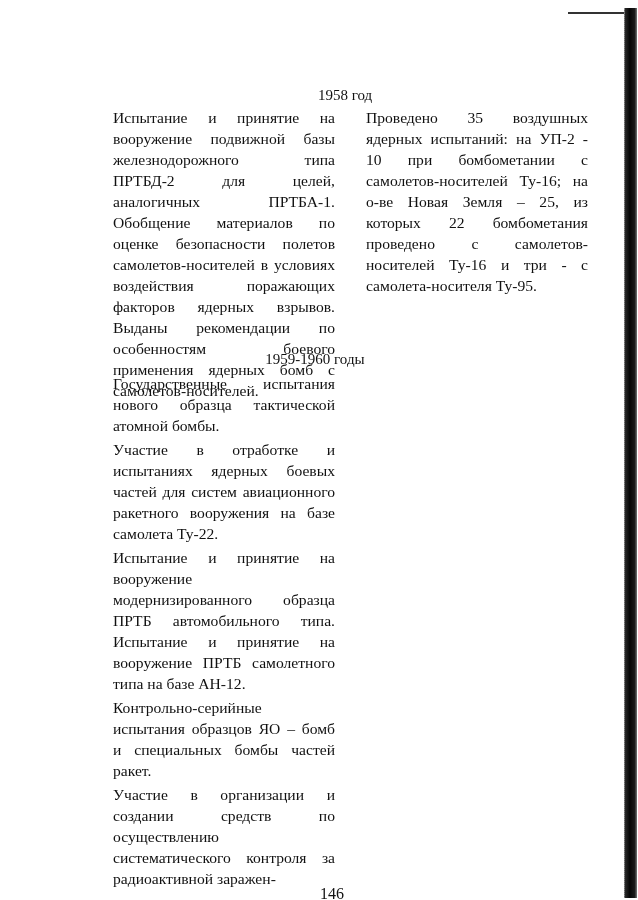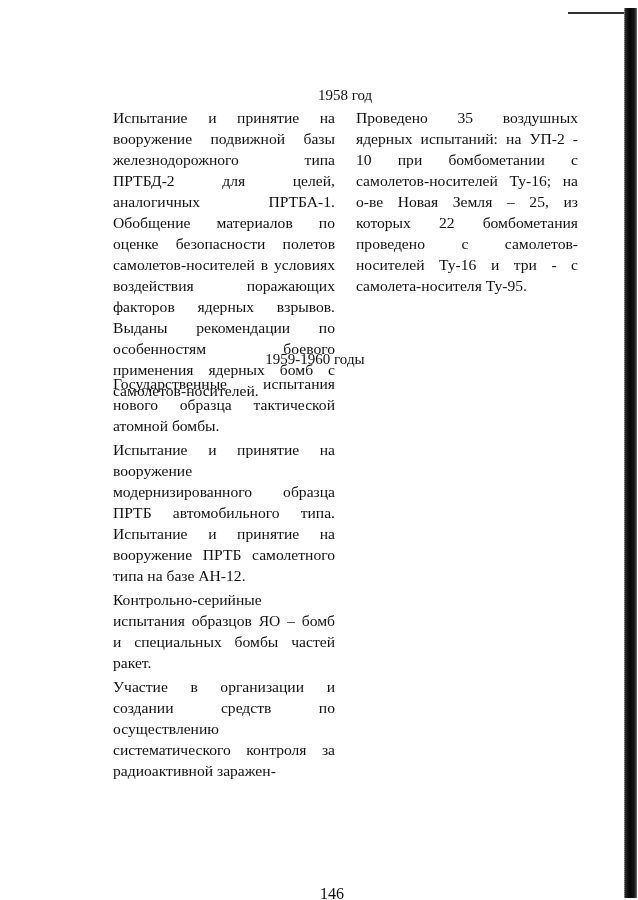--- a/index.html
+++ b/index.html
@@ -18,21 +18,21 @@
   .heading {
     position:absolute; font-weight:normal; font-size:15px; line-height:18px; text-align:center;
   }
   .h1958 { left:300px; top:86px; width:90px; }
   .h1959 { left:240px; top:350px; width:150px; }
   .col {
     position:absolute; font-size:15.6px; line-height:21px; text-align:justify;
   }
   .col p { margin:0; }
   .c1958l { left:113px; top:107px; width:222px; }
-  .c1958r { left:356px; top:107px; width:222px; }
+  .c1958r { left:366px; top:107px; width:222px; }
   .c1959 { left:113px; top:373px; width:222px; }
   .c1959 p { margin-bottom:3px; }
   .page-num {
     position:absolute; left:320px; top:837px; width:40px; font-size:16px;margin-top:48px;
   }
 </style>
 </head>
 <body>
 
 <div class="top-rule"></div>
@@ -45,18 +45,19 @@
 </div>
 
 <div class="col c1958r">
   <p>Проведено 35 воздушных ядерных испытаний: на УП-2 - 10 при бомбометании с самолетов-носителей Ту-16; на о-ве Новая Земля – 25, из которых 22 бомбометания проведено с самолетов-носителей Ту-16 и три - с самолета-носителя Ту-95.</p>
 </div>
 
 <div class="heading h1959">1959-1960 годы</div>
 
 <div class="col c1959">
   <p>Государственные испытания нового образца тактической атомной бомбы.</p>
+  <p>Участие в отработке и испытаниях ядерных боевых частей для систем авиационного ракетного вооружения на базе самолета Ту-22.</p>
   <p>Испытание и принятие на вооружение модернизированного образца ПРТБ автомобильного типа. Испытание и принятие на вооружение ПРТБ самолетного типа на базе АН-12.</p>
   <p>Контрольно-серийные испытания образцов ЯО – бомб и специальных бомбы частей ракет.</p>
   <p>Участие в организации и создании средств по осуществлению систематического контроля за радиоактивной заражен-</p>
 </div>
 
 <div class="page-num">146</div>
 
 </body></html>

